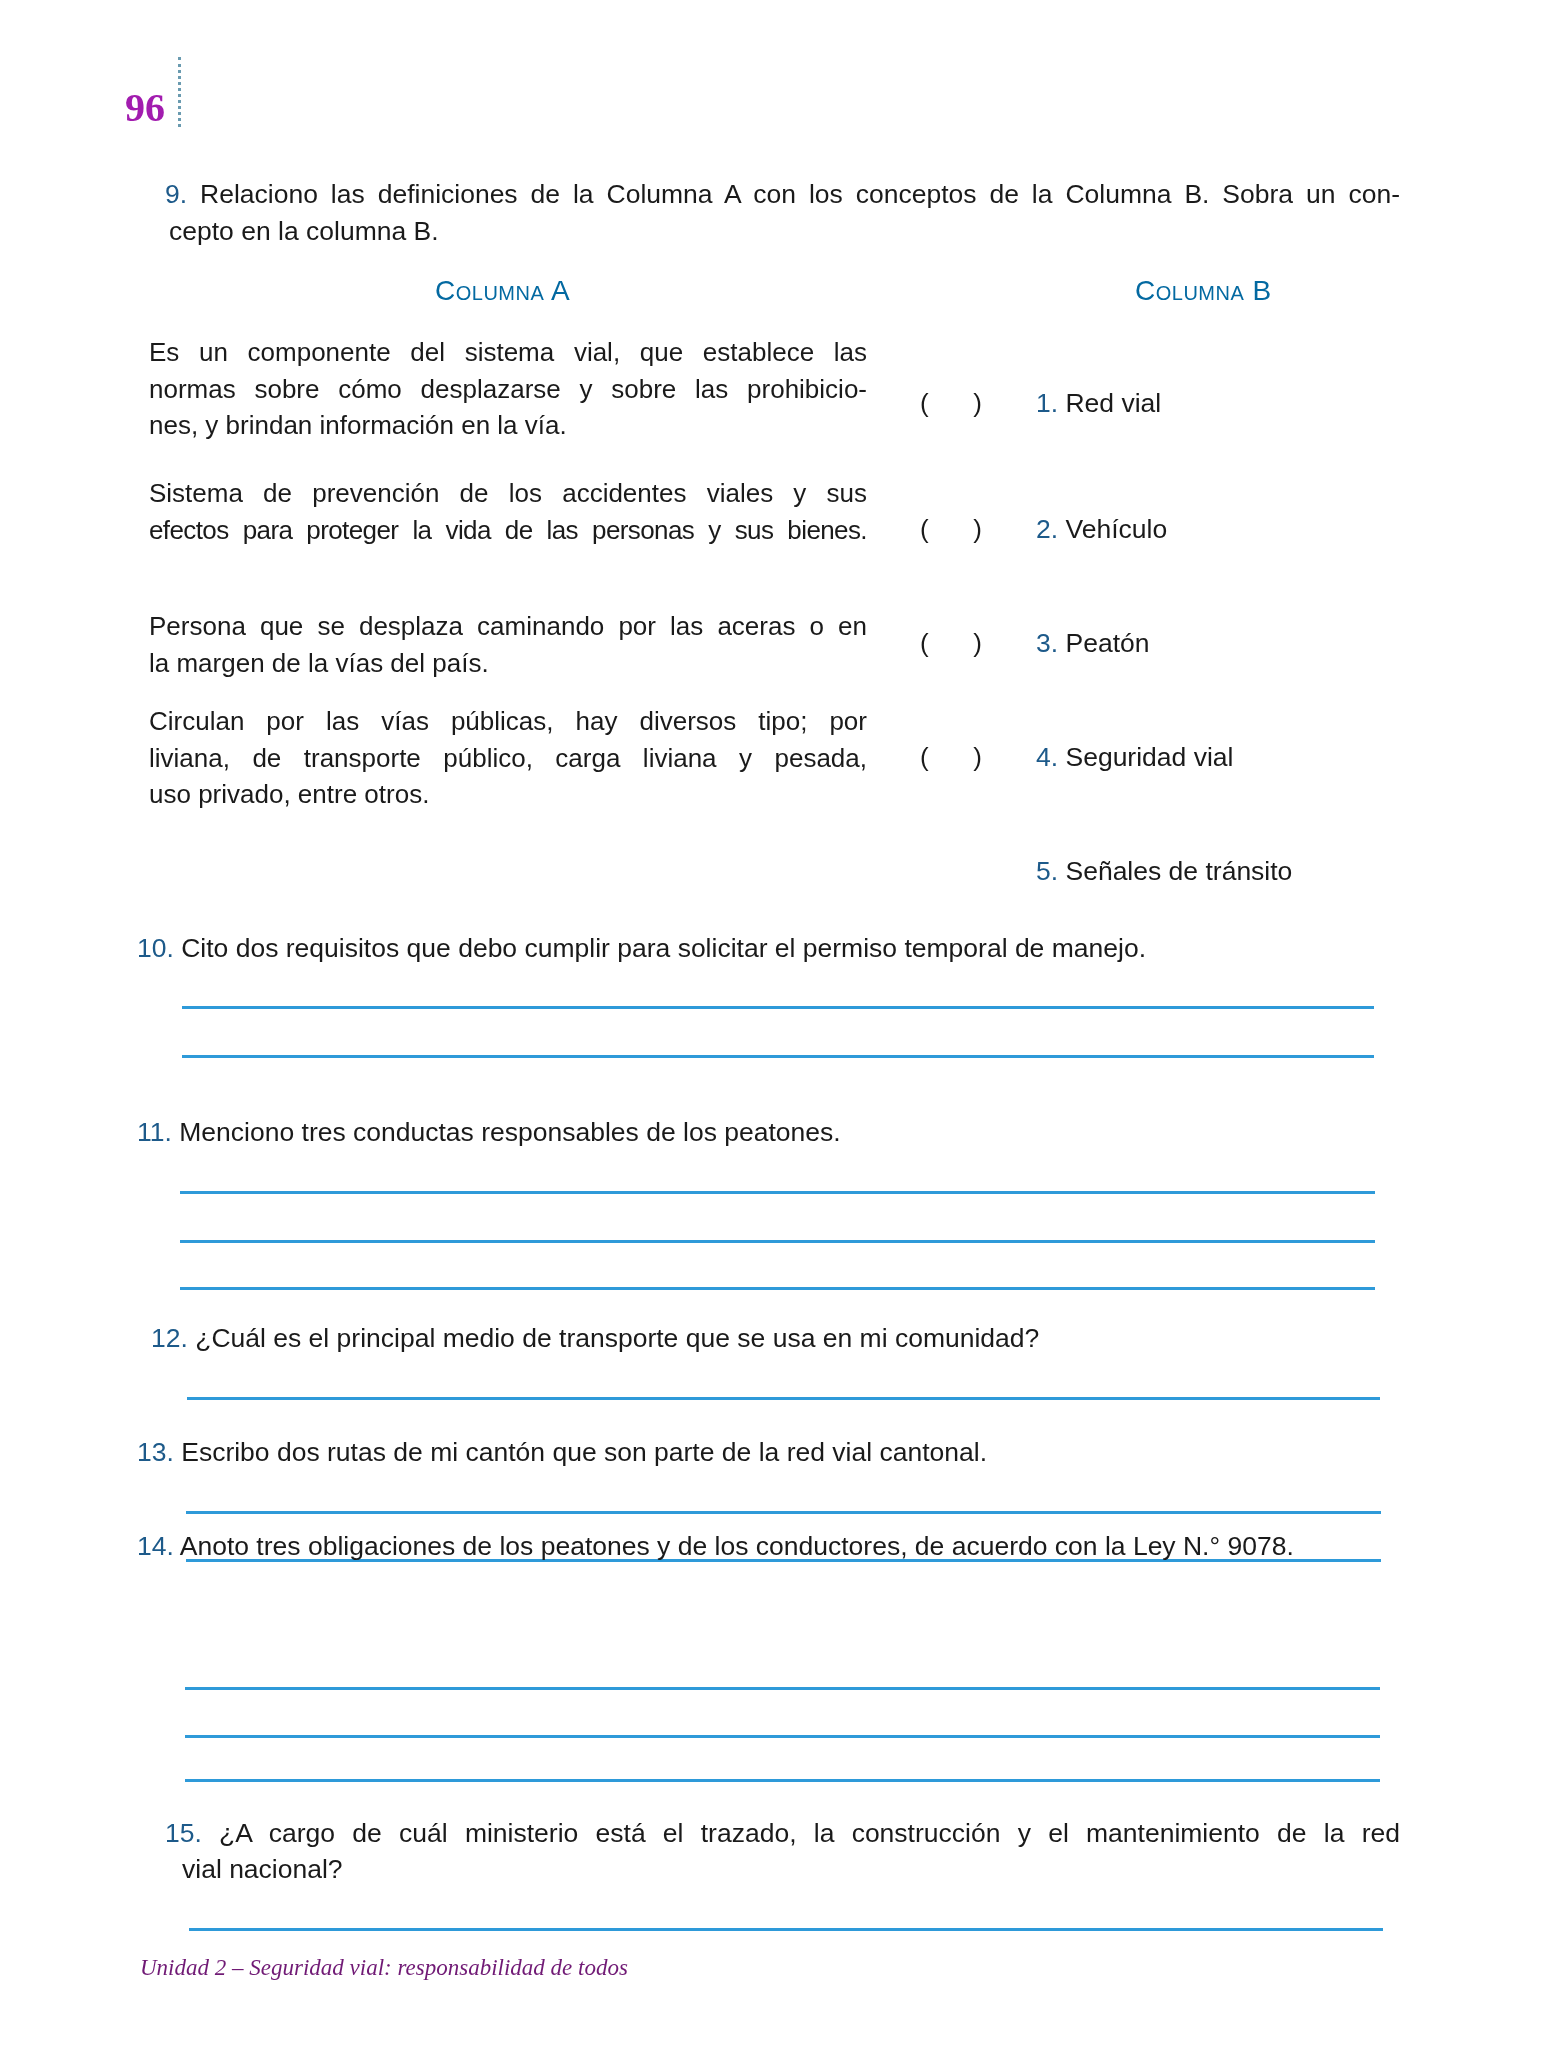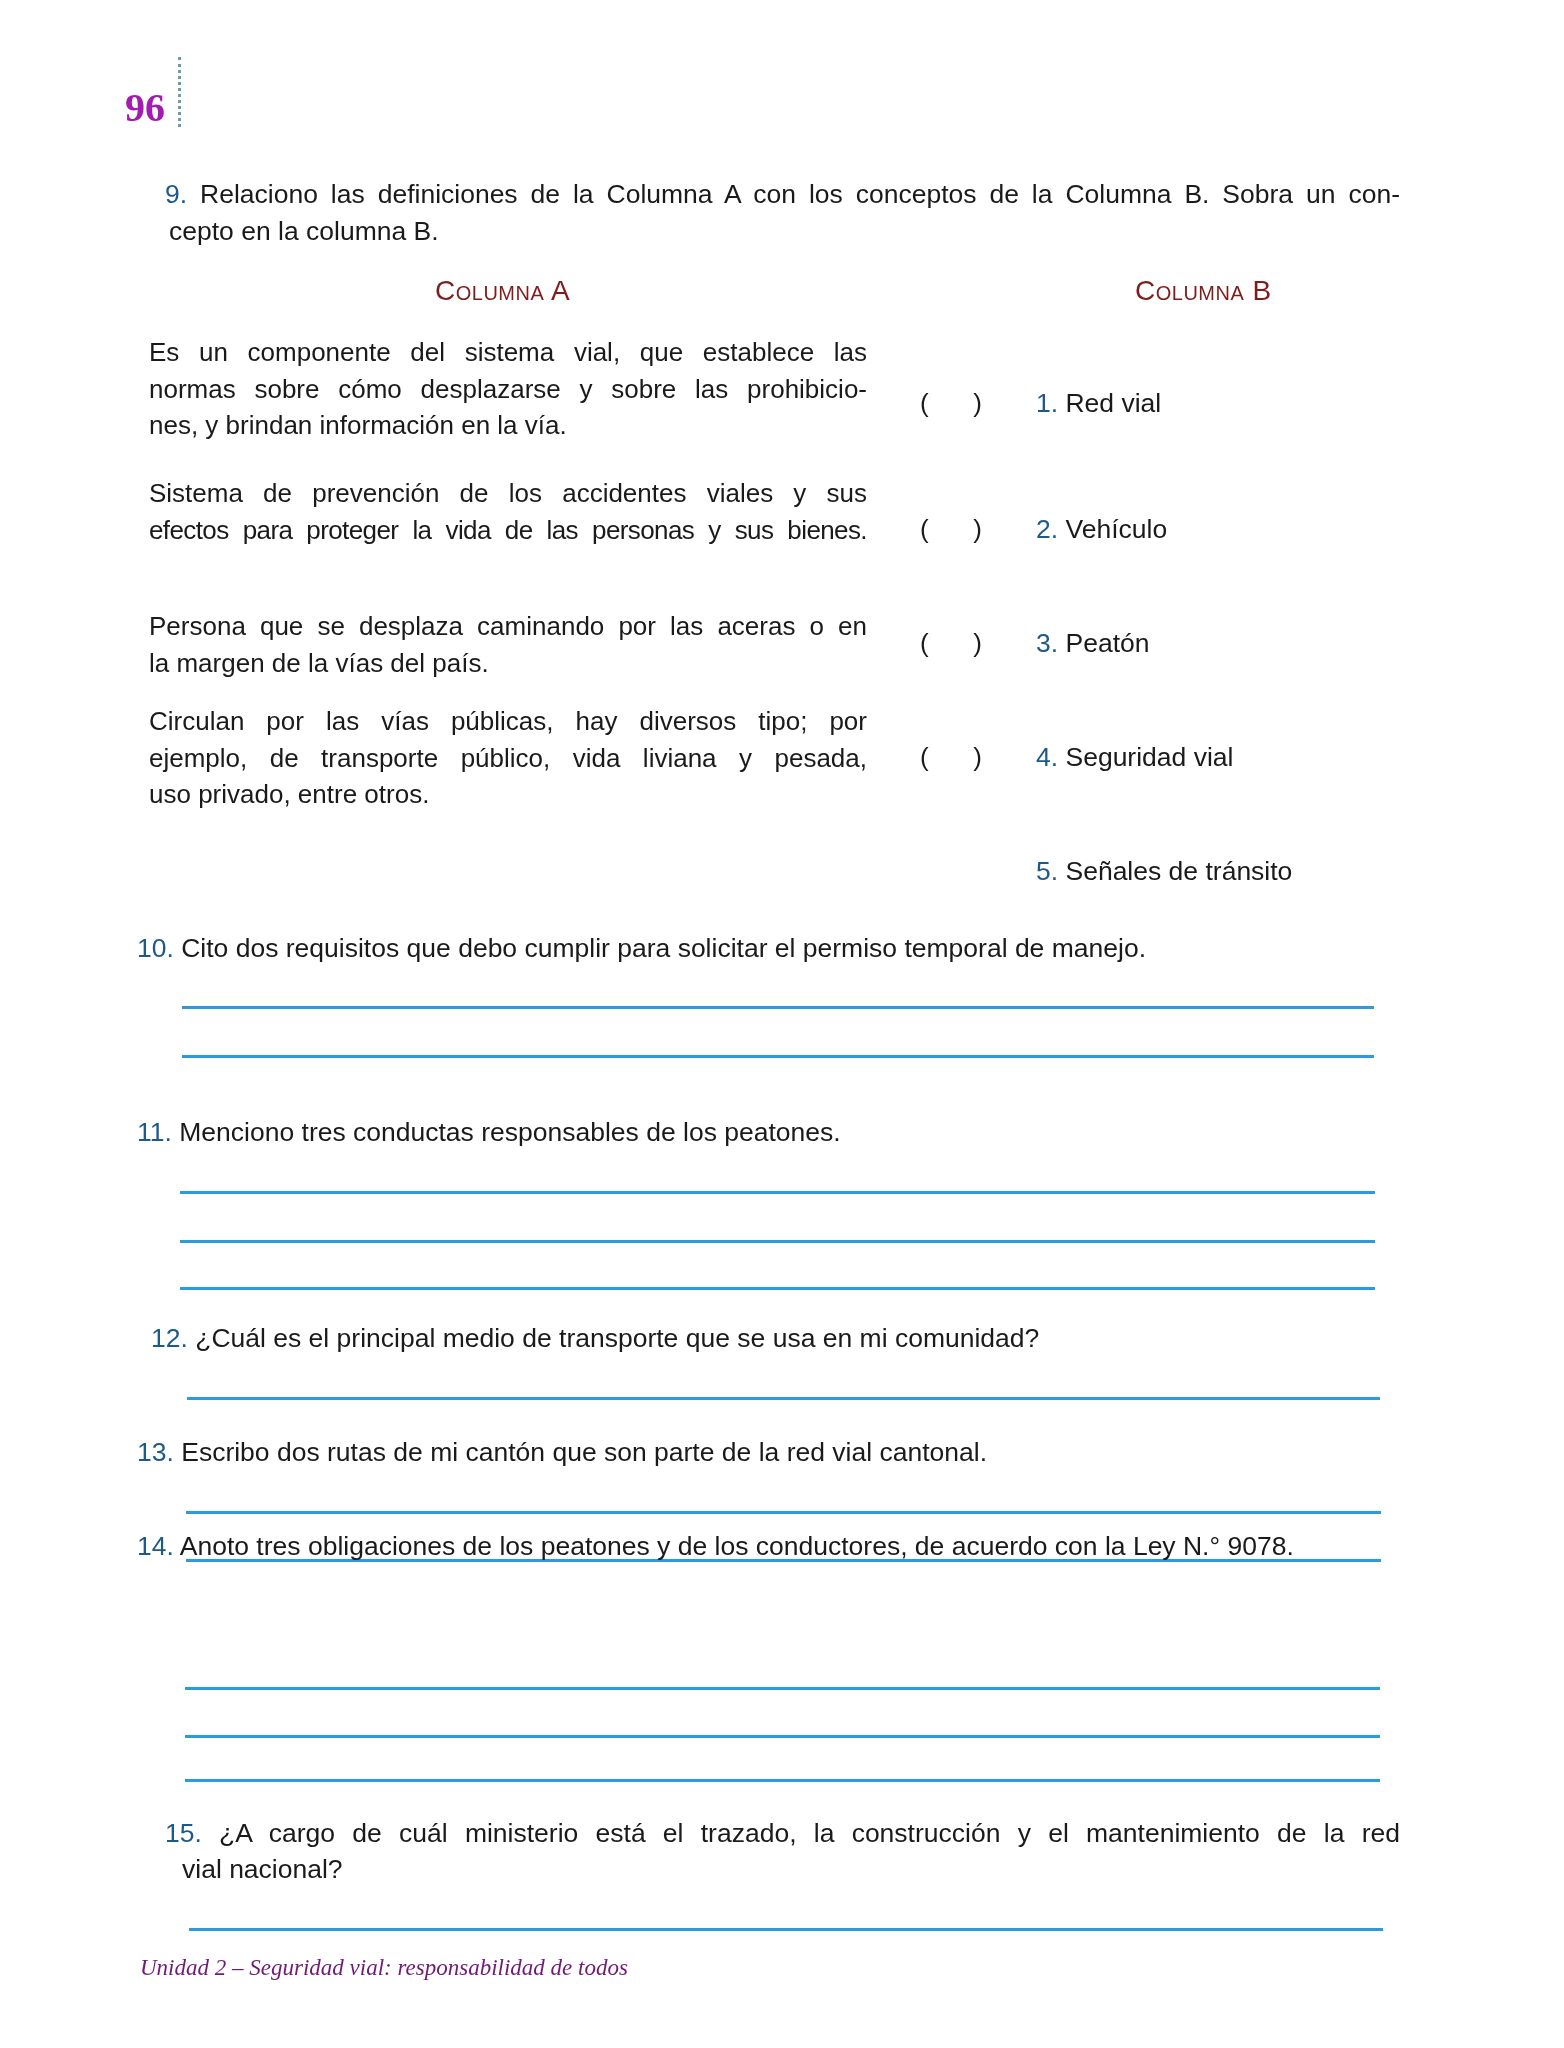--- a/index.html
+++ b/index.html
@@ -7,21 +7,21 @@
          font-family: "Liberation Sans", sans-serif; color: #1a1a1a; }
   .abs { position: absolute; }
   .page-number { left: 125px; top: 88px; font-family: "Liberation Serif", serif; font-weight: bold;
                  font-size: 40px; color: #a21caf; line-height: 40px; }
   .page-rule { left: 178px; top: 57px; height: 70px; width: 0; border-left: 3px dotted #6a9bb0; }
   .txt { font-size: 26.5px; line-height: 36.5px; white-space: nowrap; }
   .num { color: #1d5a8a; }
   .q { left: 137px; width: 1235px; margin-left: 28px; }
   .q .qtext { display: block; }
   .justify { text-align: justify; text-align-last: justify; white-space: normal; }
-  .col-head { font-size: 28px; color: #7f1d1d; font-variant: small-caps; letter-spacing: 0.5px; line-height: 30px; text-align: center; }
+  .col-head { font-size: 28px; color: #0369a1; font-variant: small-caps; letter-spacing: 0.5px; line-height: 30px; text-align: center; }
   .defn { left: 149px; width: 718px; font-size: 26px; line-height: 36.5px; text-align: justify; }
   .defn .ln { display: block; text-align: justify; text-align-last: justify; white-space: nowrap; }
   .defn .ln.last { text-align-last: left; }
   .paren { font-size: 26px; line-height: 30px; }
   .concept { font-size: 26.5px; line-height: 30px; }
   .ans-line { height: 3px; background: #2e9ad9; }
   .footer { left: 140px; top: 1955px; font-family: "Liberation Serif", serif; font-style: italic;
             font-size: 23px; color: #701a75; }
 </style>
 </head>
@@ -46,21 +46,21 @@
 <div class="abs defn" style="top:475px;">
   <span class="ln">Sistema de prevención de los accidentes viales y sus</span>
   <span class="ln" style="letter-spacing:-0.6px;">efectos para proteger la vida de las personas y sus bienes.</span>
 </div>
 <div class="abs defn" style="top:608px;">
   <span class="ln">Persona que se desplaza caminando por las aceras o en</span>
   <span class="ln last">la margen de la vías del país.</span>
 </div>
 <div class="abs defn" style="top:703px;">
   <span class="ln">Circulan por las vías públicas, hay diversos tipo; por</span>
-  <span class="ln">ejemplo, de transporte público, vida liviana y pesada,</span>
+  <span class="ln">liviana, de transporte público, carga liviana y pesada,</span>
   <span class="ln last">uso privado, entre otros.</span>
 </div>
 
 <div class="abs paren" style="left:920px; top:388px; width:62px;">
   <span>(</span><span style="float:right">)</span>
 </div>
 <div class="abs paren" style="left:920px; top:514px; width:62px;">
   <span>(</span><span style="float:right">)</span>
 </div>
 <div class="abs paren" style="left:920px; top:628px; width:62px;">

